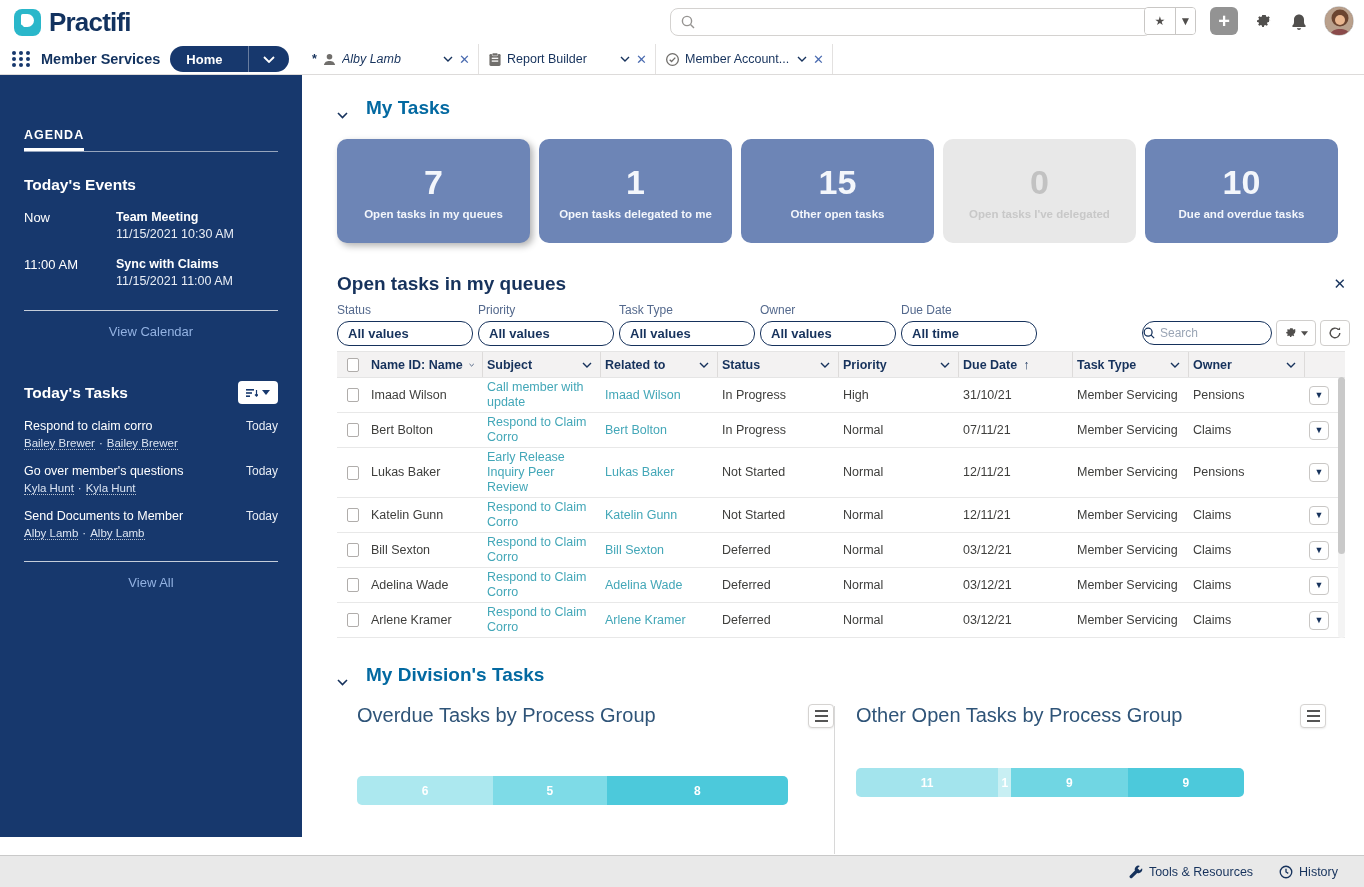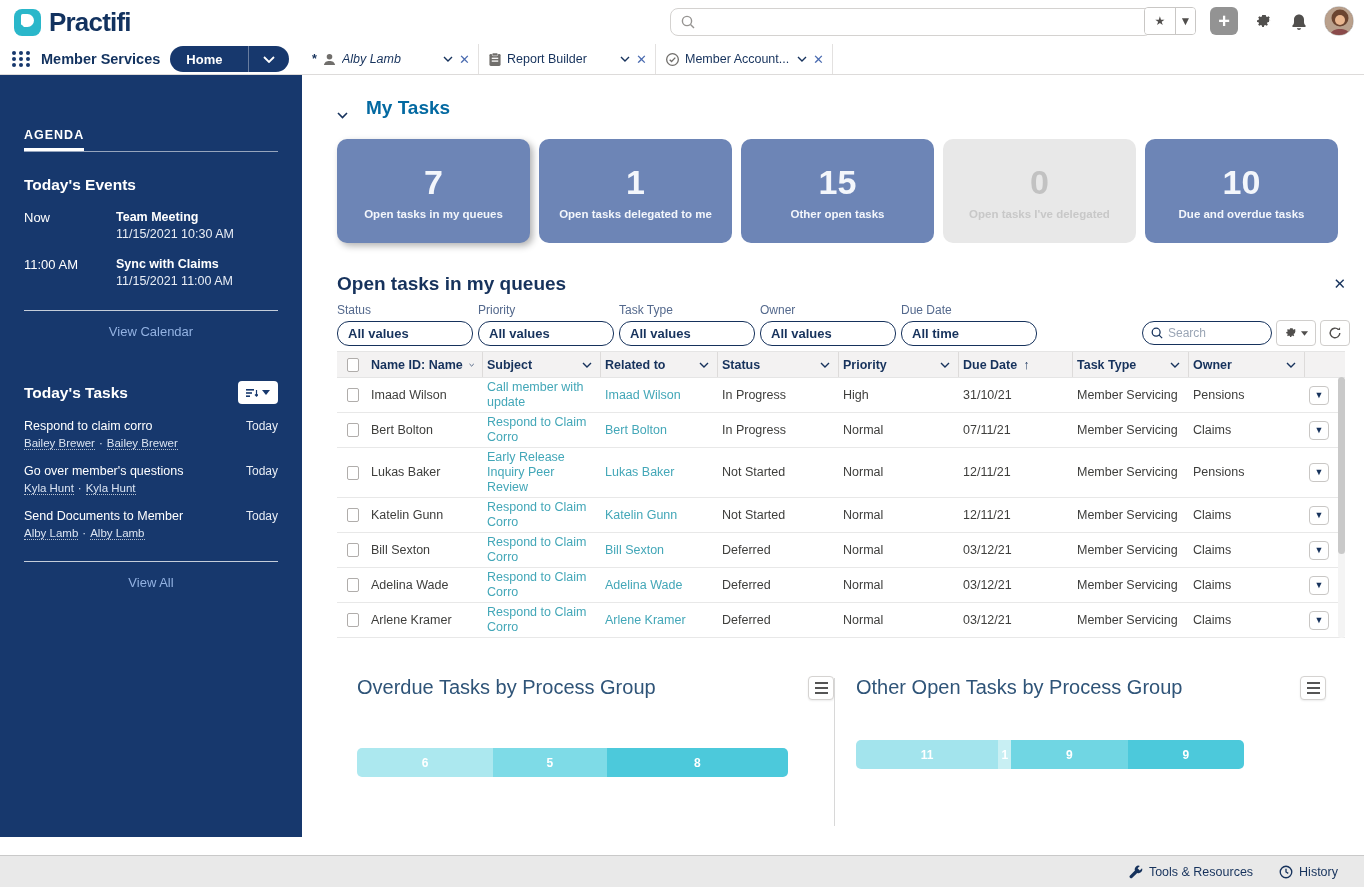--- a/index.html
+++ b/index.html
@@ -91,21 +91,21 @@
   .queue-hd .sec-title { font-size:19px; font-weight:700; color:#16325c; }
   .panel-x { margin-left:auto; color:#16325c; font-size:15px; font-weight:700; margin-right:4px; }
 
   .filters { display:flex; gap:5px; margin-top:8px; align-items:flex-end; }
   .fgroup { width:136px; }
   .flabel { font-size:12px; color:#54698d; margin-bottom:4px; }
   .fbox { height:25px; border:1px solid #16325c; border-radius:12px; display:flex; align-items:center;
     padding:0 10px; font-size:13px; font-weight:700; color:#16325c; background:#fff; }
   .tbl-tools { margin-left:auto; display:flex; gap:4px; align-items:center; }
   .tsearch { width:130px; height:24px; border:1px solid #16325c; border-radius:13px; display:flex;
-    align-items:center; padding-left:8px; gap:5px; color:#16325c; }
+    align-items:center; padding-left:0; gap:5px; color:#16325c; }
   .tsearch input { border:none; outline:none; width:85px; font-size:12px; color:#444; }
   .tsearch input::placeholder { color:#9aa5b5; }
   .sq-btn { height:26px; background:#fff; border:1px solid #d0cecc; border-radius:4px; color:#514f4d;
     display:flex; align-items:center; justify-content:center; gap:3px; padding:0 7px; font-size:13px; }
 
   .rec-row { display:flex; align-items:center; gap:14px; margin-top:7px; font-size:12.5px; color:#3e3e3c; }
   .export { color:#2d9daf; display:flex; align-items:center; gap:5px; font-size:13px; }
 
   .ttable { margin-top:5px; width:1008px; font-size:12.5px; position:relative; }
   .tgrid { display:grid; grid-template-columns:30px 116px 118px 117px 121px 120px 114px 116px 116px 32px 8px; }
@@ -620,20 +620,28 @@
             </div>
             <div class="td"></div>
           </div>
         </div>
       <div class="vscroll">
           <div class="vthumb"></div>
         </div>
     </div>
 
     <div class="division">
+      <div class="sec-hd">
+        <span class="chev-n">
+            <svg width="11" height="7" viewBox="0 0 11 7">
+              <path d="M1 1l4.5 4.5L10 1" stroke="#16325c" stroke-width="1.6" fill="none"></path>
+            </svg>
+          </span>
+        <span>My Division's Tasks</span>
+      </div>
       <div class="charts">
         <div class="chart-col left">
           <div class="chart-hd">
             <span class="chart-title">Overdue Tasks by Process Group</span>
             <span class="burger">
                 <i></i>
                 <i></i>
                 <i></i>
               </span>
           </div>

